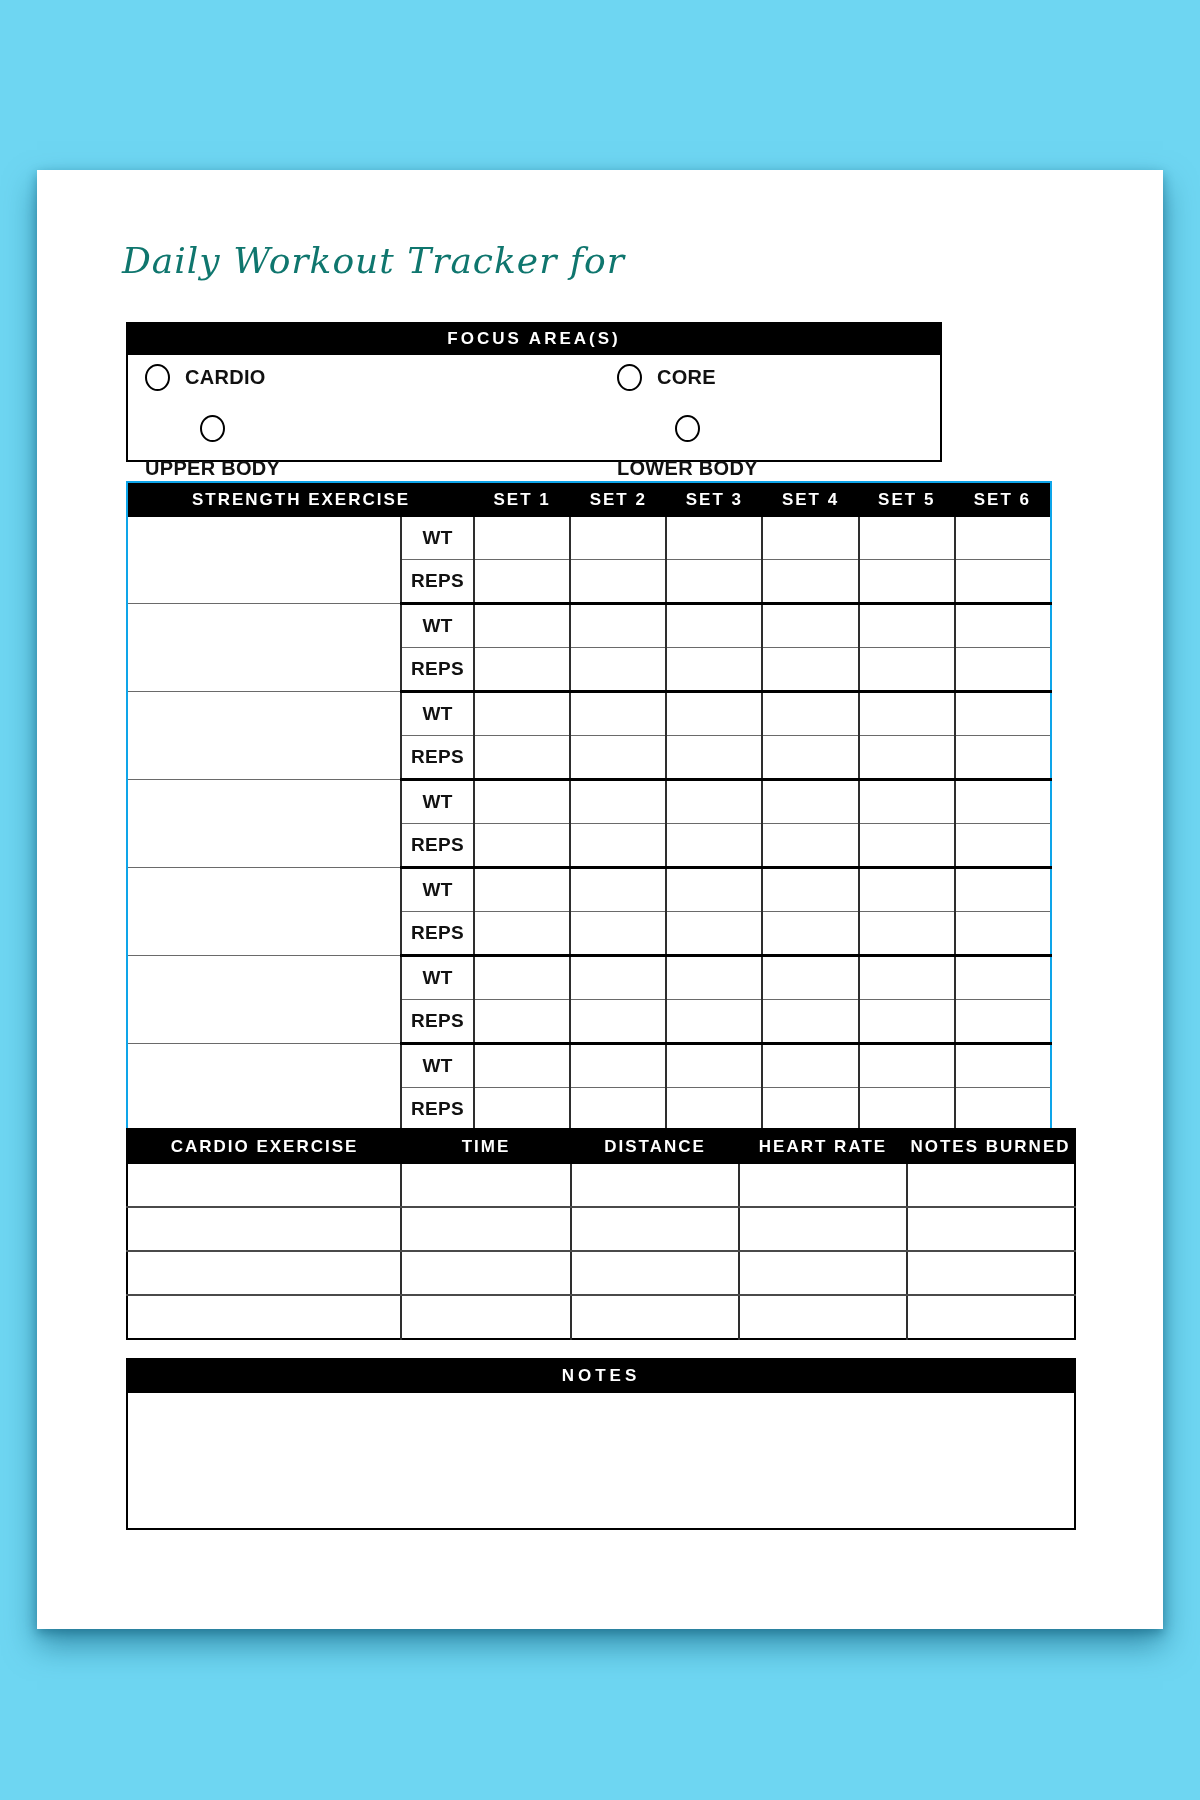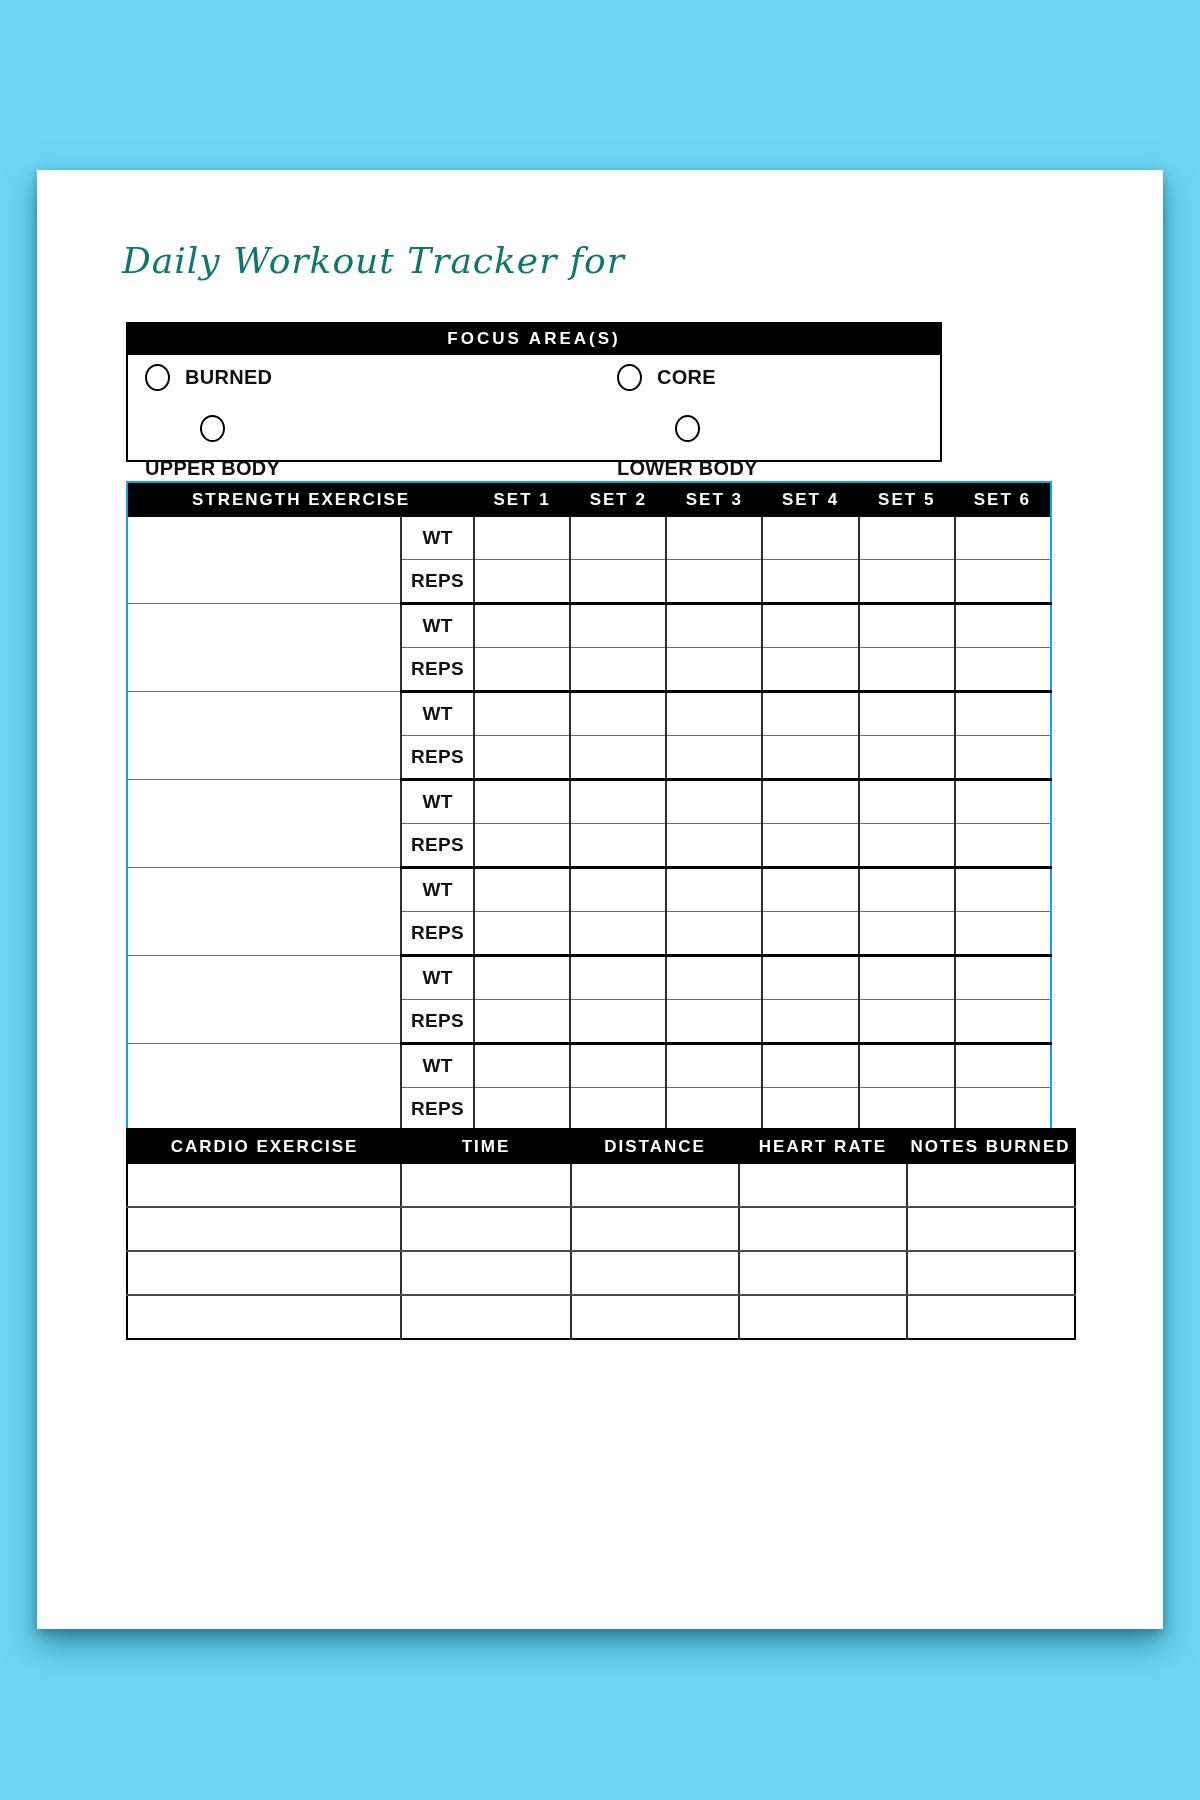--- a/index.html
+++ b/index.html
@@ -155,21 +155,21 @@
 <div class="canvas">
   <div class="page">
 
     <h1 class="title">Daily Workout Tracker for</h1>
 
     <section class="focus">
       <div class="bar">FOCUS AREA(S)</div>
       <div class="focus-body">
         <div class="focus-item r1 c1">
           <span class="circle"></span>
-          <span class="opt-label">BURNED</span>
+          <span class="opt-label">CARDIO</span>
         </div>
         <div class="focus-item r1 c2">
           <span class="circle"></span>
           <span class="opt-label">CORE</span>
         </div>
         <div class="focus-item r2 c1">
           <span class="circle"></span>
           <span class="opt-label">UPPER BODY</span>
         </div>
         <div class="focus-item r2 c2">
@@ -387,15 +387,19 @@
         <tr>
           <td></td>
             <td></td>
             <td></td>
             <td></td>
             <td></td>
         </tr>
       </tbody>
     </table>
 
+    <section class="notes">
+      <div class="bar">NOTES</div>
+      <div class="notes-box"></div>
+    </section>
 
   </div>
 </div>
 
 </body></html>

